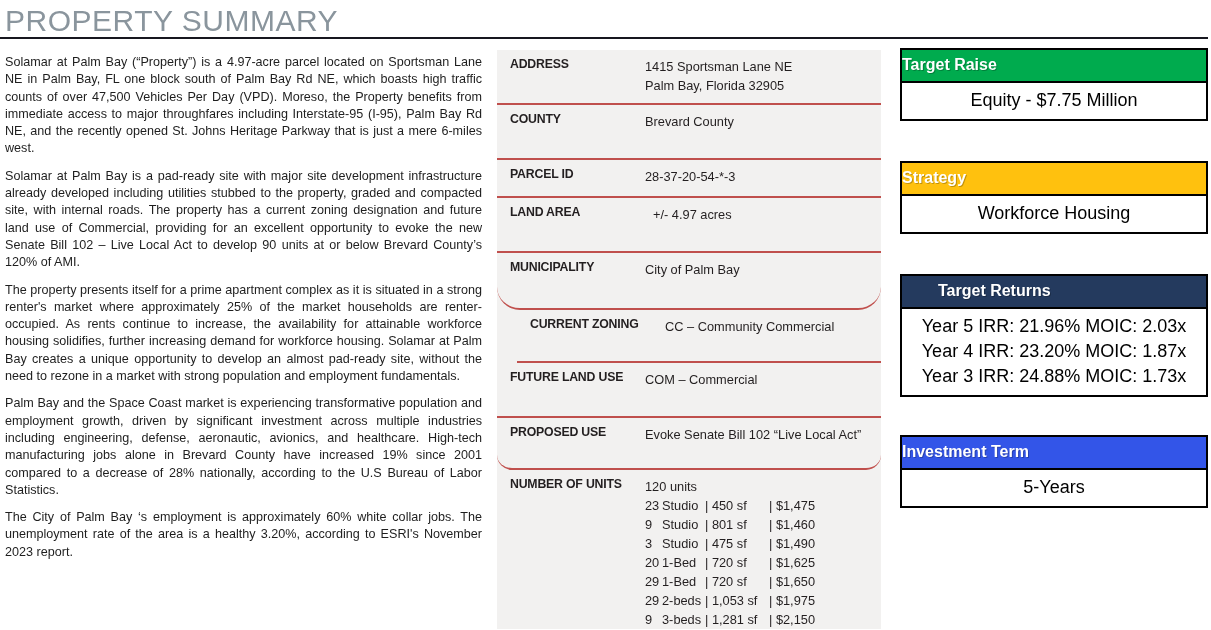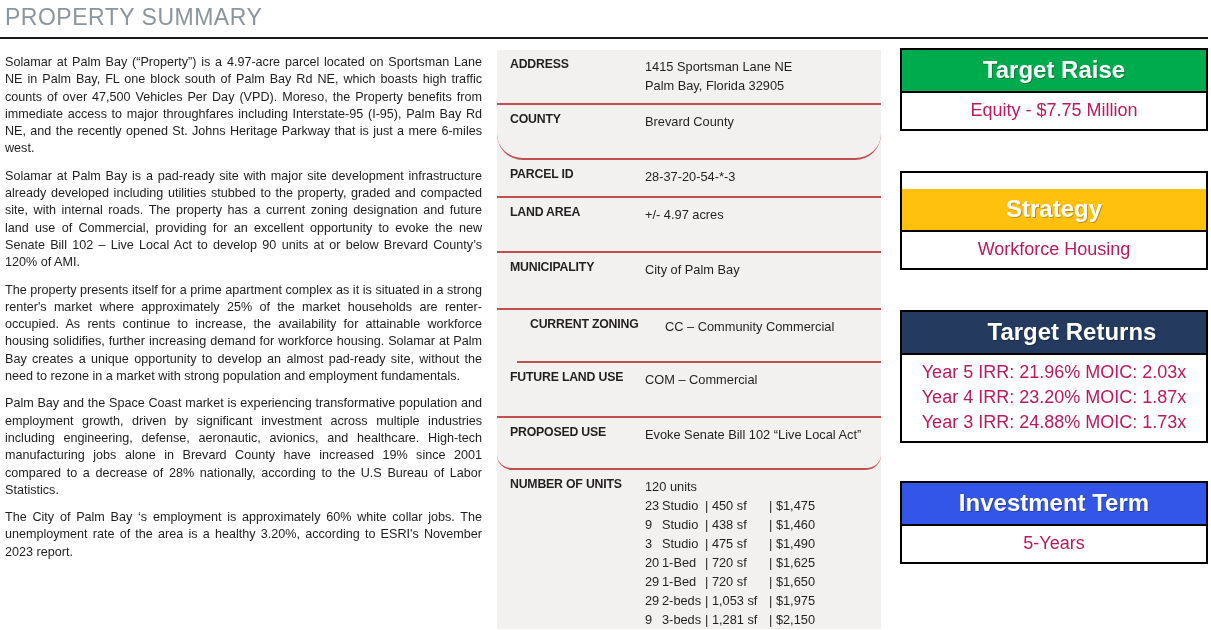--- a/index.html
+++ b/index.html
@@ -1,46 +1,46 @@
 <!DOCTYPE html>
 <html><head>
 <meta charset="utf-8">
 <style>
   * { margin:0; padding:0; box-sizing:border-box; }
   html,body { width:1211px; height:630px; background:#ffffff; font-family:"Liberation Sans", sans-serif; color:#231f20; overflow:hidden; }
   .page { position:relative; width:1211px; height:630px; }
 
   
-  .page-title { position:absolute; left:5px; top:4px; font-size:23px; font-weight:400; letter-spacing:0.5px; color:#8A959D; }
+  .page-title { position:absolute; left:5px; top:4px; font-size:30px; font-weight:400; letter-spacing:0.5px; color:#8A959D; }
   .title-rule { position:absolute; left:0; top:37px; width:1208px; height:0; border-top:2px solid #17171F; }
 
   
   .narrative { position:absolute; left:5px; top:54px; width:477px; }
   .narrative p { font-size:12.6px; line-height:17.3px; text-align:justify; margin-bottom:10px; color:#1e1e1e; }
 
   
   .ptable { position:absolute; left:497px; top:50px; width:384px; background:#F2F1F0; }
   .prow { display:flex; border-bottom:2px solid #C0504D; padding-top:7px; }
   .prow:last-child { border-bottom:none; }
   .plabel { flex:0 0 148px; padding-left:13px; font-weight:bold; font-size:12.3px; letter-spacing:-0.2px; }
   .pvalue { flex:1; font-size:12.8px; line-height:19px; padding-right:4px; }
-  .r0 { min-height:55px; } .r1 { min-height:55px;border-radius:26px; } .r2 { min-height:38px; }
-  .r3 { min-height:55px; } .r4 { min-height:57px; } .r5 { min-height:53px;margin-left:20px; }
+  .r0 { min-height:55px; } .r1 { min-height:55px; } .r2 { min-height:38px; }
+  .r3 { min-height:55px;gap:8px; } .r4 { min-height:57px;border-radius:23px; } .r5 { min-height:53px;margin-left:20px; }
   .r6 { min-height:55px; } .r7 { min-height:52px;border-radius:15px; } .r8 { min-height:151px; }
   .unit-row { display:flex; white-space:nowrap; }
   .u-count { display:inline-block; width:17px; }
   .u-type  { display:inline-block; width:43px; }
   .u-sf    { display:inline-block; width:64px; }
   .u-rent  { display:inline-block; }
 
   
   .boxes { position:absolute; left:900px; top:48px; width:308px; }
   .hbox { border:2px solid #000000; margin-bottom:40px; background:#ffffff; }
-  .hbox-header { text-align:center; font-weight:bold; font-size:24px; color:#ffffff; padding:6px 0 7px 0; border-bottom:2px solid #000000; text-shadow:1px 1px 0 rgba(0,0,0,0.25); }
-  .hbox-body { text-align:center; font-size:18px; color:#be185d; padding:5px 2px 6px 2px; line-height:25px; background:#ffffff; }
+  .hbox-header { font-weight:bold; font-size:16px; color:#ffffff; padding:6px 0 7px 0; border-bottom:2px solid #000000; text-shadow:1px 1px 0 rgba(0,0,0,0.25); }
+  .hbox-body { text-align:center; font-size:18px; color:#000000; padding:5px 2px 6px 2px; line-height:25px; background:#ffffff; }
   .hbox.returns { margin-bottom:38px; }
 </style>
 </head>
 <body>
 
 <div class="page">
 
   <div class="page-title">PROPERTY SUMMARY</div>
   <div class="title-rule"></div>
 
@@ -118,21 +118,21 @@
         <div>120 units</div>
         <div class="unit-row">
           <span class="u-count">23</span>
             <span class="u-type">Studio</span>
             <span class="u-sf">| 450 sf</span>
             <span class="u-rent">| $1,475</span>
         </div>
         <div class="unit-row">
           <span class="u-count">9</span>
             <span class="u-type">Studio</span>
-            <span class="u-sf">| 438 sf</span>
+            <span class="u-sf">| 801 sf</span>
             <span class="u-rent">| $1,460</span>
         </div>
         <div class="unit-row">
           <span class="u-count">3</span>
             <span class="u-type">Studio</span>
             <span class="u-sf">| 475 sf</span>
             <span class="u-rent">| $1,490</span>
         </div>
         <div class="unit-row">
           <span class="u-count">20</span>
@@ -164,21 +164,21 @@
   </div>
 
   <div class="boxes">
 
     <div class="hbox">
       <div class="hbox-header" style="background-color: rgb(0, 171, 78);">Target Raise</div>
       <div class="hbox-body">Equity - $7.75 Million</div>
     </div>
 
     <div class="hbox">
-      <div class="hbox-header" style="background-color: rgb(255, 193, 14); margin-top: 16px;">Strategy</div>
+      <div class="hbox-header" style="background-color: rgb(255, 193, 14);">Strategy</div>
       <div class="hbox-body">Workforce Housing</div>
     </div>
 
     <div class="hbox returns">
       <div class="hbox-header" style="background-color: rgb(36, 58, 94); padding-left: 36px;">Target Returns</div>
       <div class="hbox-body">
         <div>Year 5 IRR: 21.96% MOIC: 2.03x</div>
         <div>Year 4 IRR: 23.20% MOIC: 1.87x</div>
         <div>Year 3 IRR: 24.88% MOIC: 1.73x</div>
       </div>

